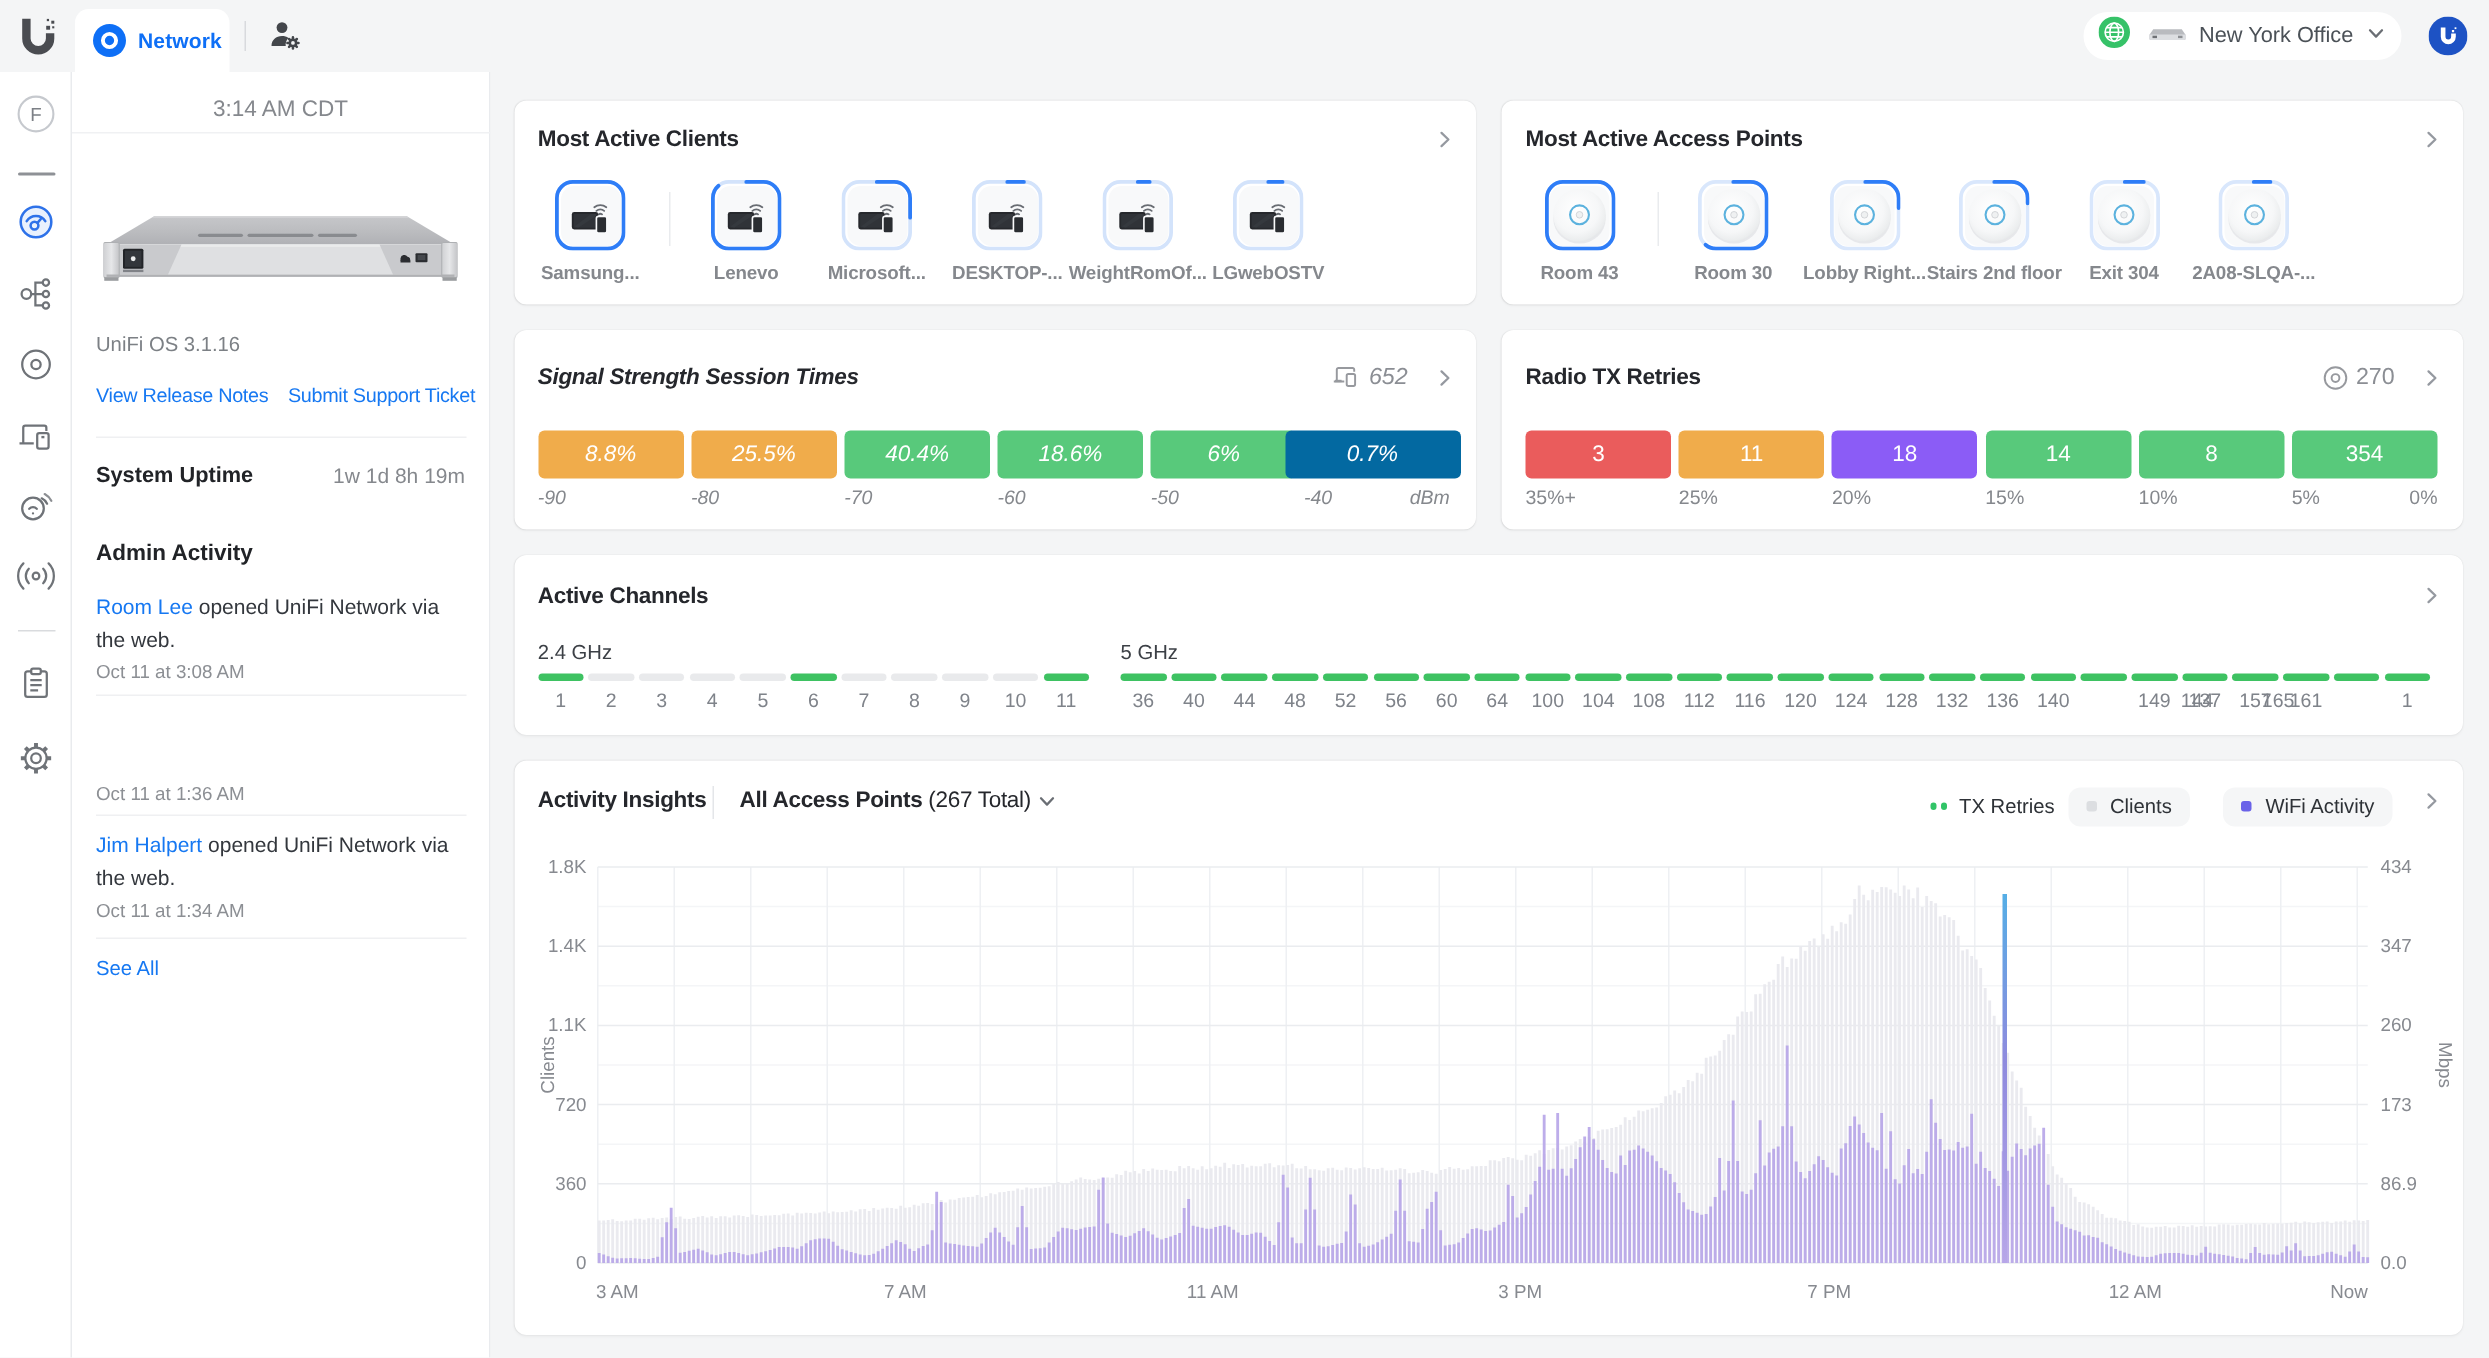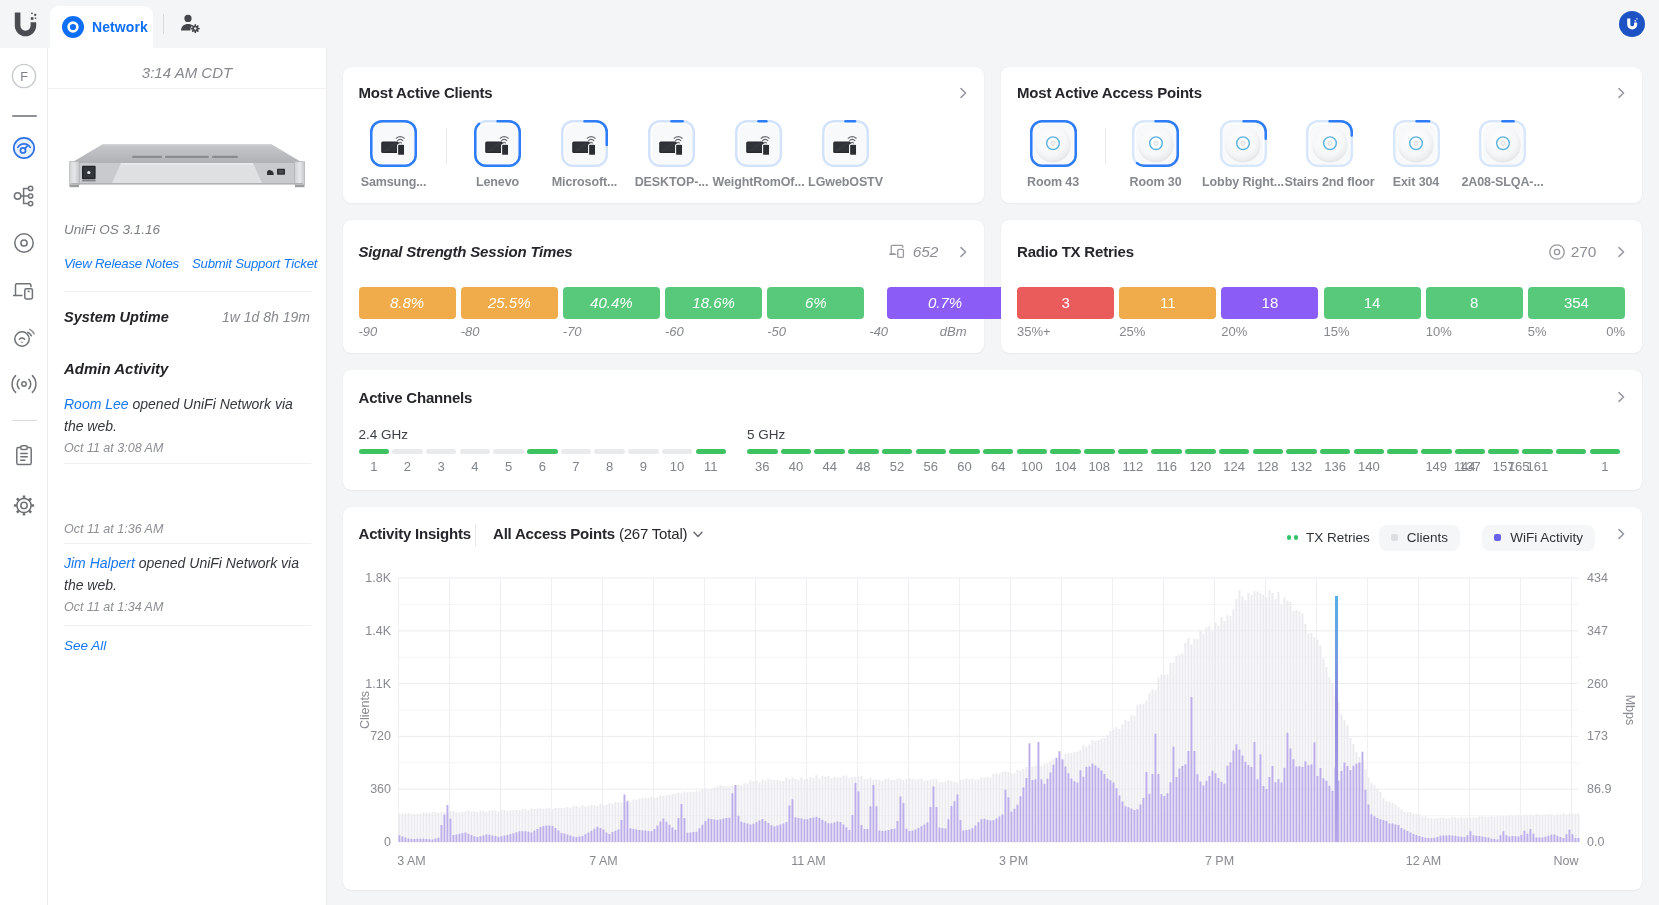--- a/index.html
+++ b/index.html
@@ -8,21 +8,21 @@
 .tab span { color:#0e6ff6; font-size:14px; font-weight:700; letter-spacing:0.1px; }
 .tabdiv { position:absolute; left:163px; top:14px; width:1px; height:20px; background:#d8dadd; }
 .ulogo { position:absolute; left:13px; top:11px; }
 .pg { position:absolute; left:178px; top:13px; }
 .sitepill { position:absolute; left:1389px; top:8px; width:212px; height:32px; background:#fff; border-radius:16px; display:flex; align-items:center; }
 .avatar { position:absolute; left:1619px; top:11px; }
 .rail { position:absolute; left:0; top:48px; width:48px; height:857px; background:#fff; border-right:1px solid #e9ebee; }
 .ric { position:absolute; left:50%; transform:translateX(-50%); }
 .rdiv { position:absolute; left:12px; width:25px; height:2px; background:#8e9196; border-radius:1px; }
 .rdiv2 { position:absolute; left:12px; width:25px; height:1px; background:#d9dbde; }
-.panel { position:absolute; left:48px; top:48px; width:279px; height:857px; background:#fff; border-right:1px solid #e9ebee;font-style:italic; }
+.panel { position:absolute; left:48px; top:48px; width:279px; height:857px; background:#fff; border-right:1px solid #e9ebee; }
 .ptime { position:absolute; top:16px; width:100%; text-align:center; color:#85888d; font-size:15px; }
 .pdiv { position:absolute; left:0; width:279px; height:1px; background:#f0f1f3; }
 .pdiv2 { position:absolute; left:16px; width:247px; height:1px; background:#eff0f2; }
 .main { position:absolute; left:328px; top:48px; width:1331px; height:857px; background:#f4f5f6; }
 .card { position:absolute; background:#fff; border-radius:8px; box-shadow:0 0 1px rgba(0,0,0,0.10), 0 1px 2px rgba(0,0,0,0.04); }
 .ctitle { position:absolute; left:16px; font-size:15px; font-weight:700; color:#25272c; letter-spacing:-0.2px; white-space:nowrap; }
 .chev { position:absolute; }
 .tile { position:absolute; top:53px; width:47px; }
 .tbox { position:relative; width:47px; height:47px; }
 .tbox .ring { position:absolute; left:0; top:0; }
@@ -354,21 +354,21 @@
     </div>
   <div class="hnum" style="right:45px; top:23px">652</div>
   <div class="chev" style="right:14px; top:25px"><svg width="14" height="14" viewBox="0 0 14 14">
         <path d="M5 2.6 9.6 7 5 11.4" fill="none" stroke="#9599a0" stroke-width="1.5" stroke-linecap="round" stroke-linejoin="round"></path>
       </svg></div>
   <div class="seg" style="left:16.0px;width:97.2px;background:#f0ac4b">8.8%</div>
     <div class="seg" style="left:118.2px;width:97.2px;background:#f0ac4b">25.5%</div>
     <div class="seg" style="left:220.3px;width:97.2px;background:#58c97b">40.4%</div>
     <div class="seg" style="left:322.5px;width:97.2px;background:#58c97b">18.6%</div>
     <div class="seg" style="left:424.7px;width:97.2px;background:#58c97b">6%</div>
-    <div class="seg" style="left:544px;width:117px;background:#8b5cf6">0.7%</div>
+    <div class="seg" style="left:514px;width:117px;background:#0369a1">0.7%</div>
     <div class="seglab" style="left:16.0px">-90</div>
     <div class="seglab" style="left:118.2px">-80</div>
     <div class="seglab" style="left:220.3px">-70</div>
     <div class="seglab" style="left:322.5px">-60</div>
     <div class="seglab" style="left:424.7px">-50</div>
     <div class="seglab" style="left:526.8px">-40</div>
     <div class="seglab" style="left:564.0px;width:60px;text-align:right">dBm</div>
 </div>
 <div class="card" style="left:1001px; top:219.5px; width:640.5px; height:133px;">
   <div class="ctitle" style="top:23px">Radio TX Retries</div>
@@ -735,18 +735,38 @@
 <circle cx="10" cy="5.4" r="3.6"></circle>
 <path d="M3 17.6c0-4 3.1-6.6 7-6.6 1.6 0 3.1.45 4.3 1.25a6.4 6.4 0 0 0-1.8 5.35z"></path>
 <g>
             <circle cx="17.3" cy="15.6" r="2.1" fill="none" stroke="#43464b" stroke-width="1.7"></circle>
 <g stroke="#43464b" stroke-width="1.7" stroke-linecap="round">
 <path d="M17.3 11.9v1.1M17.3 18.2v1.1M21 15.6h-1.1M14.7 15.6h-1.1M19.9 13l-.8.8M15.5 17.4l-.8.8M19.9 18.2l-.8-.8M15.5 13.8l-.8-.8"></path>
             </g>
           </g>
         </g>
       </svg></div>
+  <div class="sitepill">
+    <div style="margin-left:10px"><svg width="21" height="21" viewBox="0 0 21 21">
+          <circle cx="10.5" cy="10.5" r="10.5" fill="#36c268"></circle>
+<g fill="none" stroke="#fff" stroke-width="1.1">
+            <circle cx="10.5" cy="10.5" r="6.1"></circle>
+<ellipse cx="10.5" cy="10.5" rx="2.9" ry="6.1"></ellipse>
+            <path d="M4.4 10.5h12.2M5.2 7.4h10.6M5.2 13.6h10.6"></path>
+          </g>
+        </svg></div>
+    <div style="margin-left:12px"><svg width="26" height="10" viewBox="0 0 26 10">
+          <path d="M3.5 1.5h19L25 5.2v2.6a0.9 0.9 0 0 1-.9.9H1.9A0.9 0.9 0 0 1 1 7.8V5.2Z" fill="#b9bbbf"></path>
+<path d="M1 5h24v2.8a0.9 0.9 0 0 1-.9.9H1.9A0.9 0.9 0 0 1 1 7.8Z" fill="#dcdee1"></path>
+<rect x="3" y="5.8" width="3" height="1.6" fill="#6e7175"></rect>
+          <rect x="20" y="5.8" width="3" height="1.6" fill="#8d9094"></rect>
+        </svg></div>
+    <div style="margin-left:8px; font-size:14.5px; color:#4b5157">New York Office</div>
+    <div style="margin-left:auto; margin-right:10px"><svg width="14" height="14" viewBox="0 0 14 14">
+          <path d="M3 5.2 7 9.4 11 5.2" fill="none" stroke="#6a6e74" stroke-width="1.5" stroke-linecap="round" stroke-linejoin="round"></path>
+        </svg></div>
+  </div>
   <div class="avatar"><svg width="26" height="26" viewBox="0 0 26 26">
         <circle cx="13" cy="13" r="13" fill="#1d52c4"></circle>
 <path d="M8.2 7.4h3.1v6a1.9 1.9 0 0 0 3.8 0v-2h3.1v2.1a5 5 0 0 1-10 0Z" fill="#fff"></path>
 <rect x="15.6" y="9.0" width="1.5" height="1.5" fill="#fff"></rect>
         <rect x="17.4" y="7.2" width="1.2" height="1.2" fill="#fff"></rect>
       </svg></div>
 </div>
 </body></html>

